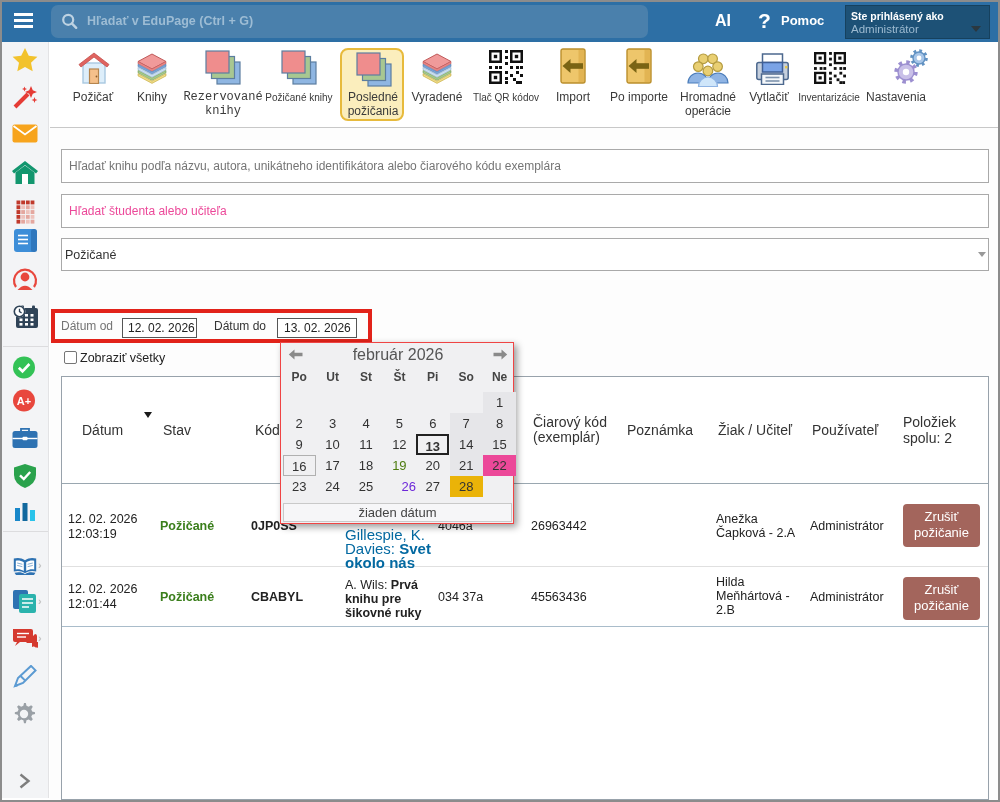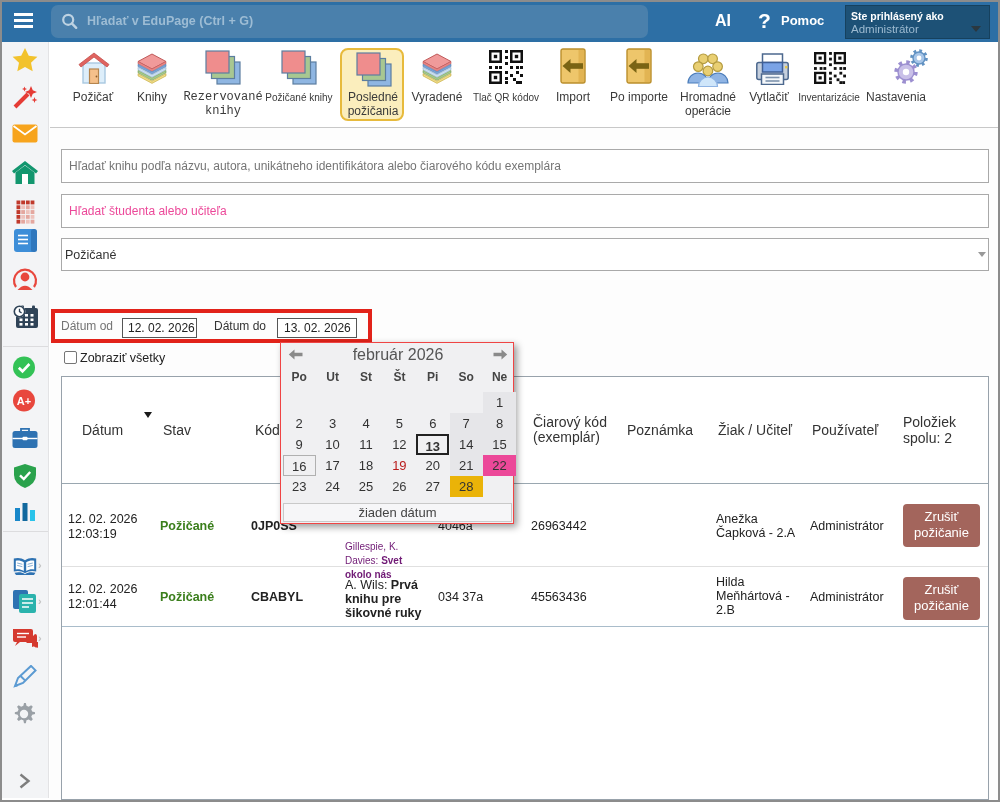--- a/index.html
+++ b/index.html
@@ -382,21 +382,21 @@
 <div class="a" style="left:255px;top:422px;font-size:14px;color:#333;">Kód</div>
 <div class="a" style="left:533px;top:414.5px;font-size:14px;color:#333;line-height:15.5px;">Čiarový kód<br>(exemplár)</div>
 <div class="a" style="left:627px;top:422px;font-size:14px;color:#333;">Poznámka</div>
 <div class="a" style="left:718px;top:422px;font-size:14px;color:#333;">Žiak / Učiteľ</div>
 <div class="a" style="left:812px;top:422px;font-size:14px;color:#333;">Používateľ</div>
 <div class="a" style="left:903px;top:415px;font-size:14px;color:#333;line-height:15.5px;">Položiek<br>spolu: 2</div>
 
 <div class="a" style="left:68px;top:512px;font-size:12.5px;color:#222;line-height:14.5px;">12. 02. 2026<br>12:03:19</div>
 <div class="a" style="left:160px;top:519px;font-size:12.5px;color:#3a7e1b;font-weight:bold;">Požičané</div>
 <div class="a" style="left:251px;top:519px;font-size:12.5px;color:#222;font-weight:bold;">0JP0SS</div>
-<div class="a" style="left:345px;top:540px;font-size:10px;color:#701a75;line-height:13.8px;">Gillespie, K.<br>Davies: <b>Svet</b><br><b>okolo nás</b></div>
+<div class="a" style="left:345px;top:528px;font-size:15px;color:#0369a1;line-height:13.8px;">Gillespie, K.<br>Davies: <b>Svet</b><br><b>okolo nás</b></div>
 <div class="a" style="left:438px;top:519px;font-size:12.5px;color:#222;">4046a</div>
 <div class="a" style="left:531px;top:519px;font-size:12.5px;color:#222;">26963442</div>
 <div class="a" style="left:716px;top:512px;font-size:12.5px;color:#222;line-height:14px;">Anežka<br>Čapková - 2.A</div>
 <div class="a" style="left:810px;top:519px;font-size:12.5px;color:#222;">Administrátor</div>
 <div class="a" style="left:903px;top:504px;width:77px;height:43px;background:#a3655c;border-radius:4px;color:#fff;font-size:13px;line-height:16px;text-align:center;padding-top:5px;box-sizing:border-box;">Zrušiť<br>požičanie</div>
 
 <div class="a" style="left:68px;top:582px;font-size:12.5px;color:#222;line-height:14.5px;">12. 02. 2026<br>12:01:44</div>
 <div class="a" style="left:160px;top:590px;font-size:12.5px;color:#3a7e1b;font-weight:bold;">Požičané</div>
 <div class="a" style="left:251px;top:590px;font-size:12.5px;color:#222;font-weight:bold;">CBABYL</div>
 <div class="a" style="left:345px;top:579px;font-size:12.5px;color:#222;line-height:13.8px;">A. Wils: <b>Prvá</b><br><b>knihu pre</b><br><b>šikovné ruky</b></div>
@@ -433,25 +433,25 @@
       <div class="a" style="left:1.5px;top:90.5px;width:33.4px;height:21px;line-height:21px;text-align:center;font-size:13px;color:#333;">9</div>
       <div class="a" style="left:34.9px;top:90.5px;width:33.4px;height:21px;line-height:21px;text-align:center;font-size:13px;color:#333;">10</div>
       <div class="a" style="left:68.3px;top:90.5px;width:33.4px;height:21px;line-height:21px;text-align:center;font-size:13px;color:#333;">11</div>
       <div class="a" style="left:101.7px;top:90.5px;width:33.4px;height:21px;line-height:21px;text-align:center;font-size:13px;color:#333;">12</div>
       <div class="a" style="left:135.1px;top:90.5px;width:33.4px;height:21px;line-height:21px;text-align:center;font-size:13px;color:#333;border:2px solid #222;box-sizing:border-box;font-weight:bold;">13</div>
       <div class="a" style="left:168.5px;top:90.5px;width:33.4px;height:21px;line-height:21px;text-align:center;font-size:13px;color:#333;background:#e6e6e9;">14</div>
       <div class="a" style="left:201.9px;top:90.5px;width:33.4px;height:21px;line-height:21px;text-align:center;font-size:13px;color:#333;background:#e6e6e9;">15</div>
       <div class="a" style="left:1.5px;top:111.5px;width:33.4px;height:21px;line-height:21px;text-align:center;font-size:13px;color:#333;border:1px solid #b0b0b0;box-sizing:border-box;">16</div>
       <div class="a" style="left:34.9px;top:111.5px;width:33.4px;height:21px;line-height:21px;text-align:center;font-size:13px;color:#333;">17</div>
       <div class="a" style="left:68.3px;top:111.5px;width:33.4px;height:21px;line-height:21px;text-align:center;font-size:13px;color:#333;">18</div>
-      <div class="a" style="left:101.7px;top:111.5px;width:33.4px;height:21px;line-height:21px;text-align:center;font-size:13px;color:#b91c1c;">19</div>
+      <div class="a" style="left:101.7px;top:111.5px;width:33.4px;height:21px;line-height:21px;text-align:center;font-size:13px;color:#4d7c0f;">19</div>
       <div class="a" style="left:135.1px;top:111.5px;width:33.4px;height:21px;line-height:21px;text-align:center;font-size:13px;color:#333;">20</div>
       <div class="a" style="left:168.5px;top:111.5px;width:33.4px;height:21px;line-height:21px;text-align:center;font-size:13px;color:#333;background:#e6e6e9;">21</div>
       <div class="a" style="left:201.9px;top:111.5px;width:33.4px;height:21px;line-height:21px;text-align:center;font-size:13px;color:#333;background:#ec4899;">22</div>
       <div class="a" style="left:1.5px;top:132.5px;width:33.4px;height:21px;line-height:21px;text-align:center;font-size:13px;color:#333;">23</div>
       <div class="a" style="left:34.9px;top:132.5px;width:33.4px;height:21px;line-height:21px;text-align:center;font-size:13px;color:#333;">24</div>
       <div class="a" style="left:68.3px;top:132.5px;width:33.4px;height:21px;line-height:21px;text-align:center;font-size:13px;color:#333;">25</div>
-      <div class="a" style="left:101.7px;top:132.5px;width:33.4px;height:21px;line-height:21px;text-align:center;font-size:13px;color:#404040;">26</div>
+      <div class="a" style="left:101.7px;top:132.5px;width:33.4px;height:21px;line-height:21px;text-align:right;font-size:13px;color:#6d28d9;">26</div>
       <div class="a" style="left:135.1px;top:132.5px;width:33.4px;height:21px;line-height:21px;text-align:center;font-size:13px;color:#333;">27</div>
       <div class="a" style="left:168.5px;top:132.5px;width:33.4px;height:21px;line-height:21px;text-align:center;font-size:13px;color:#333;background:#eab308;">28</div>
     </div>
 <div class="a" style="left:2px;top:160px;width:229px;height:19px;background:#f6f6f8;border:1px solid #c9c9c9;box-sizing:border-box;text-align:center;font-size:13px;color:#444;line-height:18px;">žiaden dátum</div>
 </div>
 
 </body></html>

